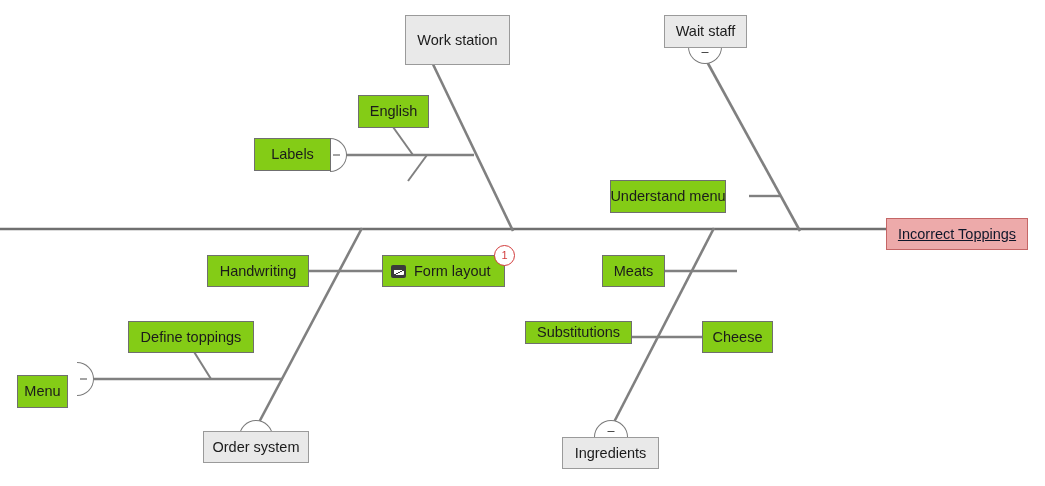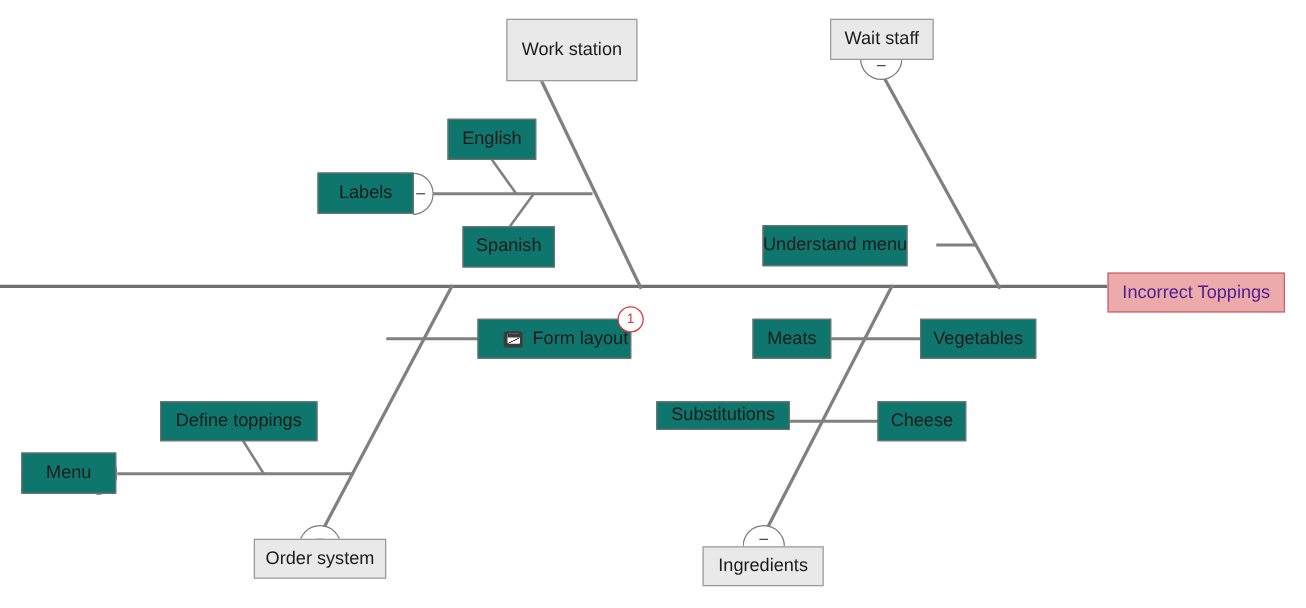--- a/index.html
+++ b/index.html
@@ -30,36 +30,37 @@
   .node {
     position: absolute;
     box-sizing: border-box;
     display: flex;
     align-items: center;
     justify-content: center;
     font-size: 14.5px;
     line-height: 1;
     color: #1b1b1b;
     white-space: nowrap;
-    background: #0f766e;
+    background: #84cc16;
     border: 1px solid #6f6f6f;
     z-index: 5;
   }
   .node.cat {
     background: #e9e9e9;
     border: 1px solid #9a9a9a;
   }
   .node.effect {
     background: #edaaaa;
     border: 1px solid #c46666;
-    color: #4c1d95;
+    color: #0f172a;
+    text-decoration: underline;
   }
   .node.withicon {
     justify-content: flex-start;
-    padding-left: 20px;
+    padding-left: 8px;
   }
   .note-icon {
     width: 15px;
     height: 13px;
     border-radius: 2px;
     background: #3b3b3b;
     margin-right: 8px;
     flex: 0 0 auto;
     position: relative;
   }
@@ -226,51 +227,48 @@
     <span>Labels</span>
   </div>
   <div class="handle-semi right" style="left:330px; top:138px;">
     <span class="minus"></span>
   </div>
 
   <div class="node" style="left:358px; top:95px; width:71px; height:33px;">
     <span>English</span>
   </div>
 
-  <div class="node" style="left:370px; top:181px; width:74px; height:33px;">
-    <span>Spanish</span>
-  </div>
 
   <div class="node" style="left:610px; top:180px; width:116px; height:33px;">
     <span>Understand menu</span>
   </div>
 
   <div class="node withicon" style="left:382px; top:255px; width:123px; height:32px;">
     <span class="note-icon"></span>
     <span>Form layout</span>
   </div>
   <div class="badge" style="left:494px; top:245px;">
     <span>1</span>
   </div>
 
-
-  <div class="node" style="left:17px; top:362px; width:76px; height:33px;">
+  <div class="node" style="left:207px; top:255px; width:102px; height:32px;">
+    <span>Handwriting</span>
+  </div>
+
+  <div class="node" style="left:17px; top:375px; width:51px; height:33px;">
     <span>Menu</span>
   </div>
   <div class="handle-semi right" style="left:77px; top:362px;">
     <span class="minus"></span>
   </div>
 
   <div class="node" style="left:128px; top:321px; width:126px; height:32px;">
     <span>Define toppings</span>
   </div>
 
-  <div class="node" style="left:736px; top:255px; width:93px; height:32px;">
-    <span>Vegetables</span>
-  </div>
 
   <div class="node" style="left:602px; top:255px; width:63px; height:32px;">
     <span>Meats</span>
   </div>
 
   <div class="node" style="left:702px; top:321px; width:71px; height:32px;">
     <span>Cheese</span>
   </div>
 
   <div class="node" style="left:525px; top:321px; width:107px; height:23px;">

